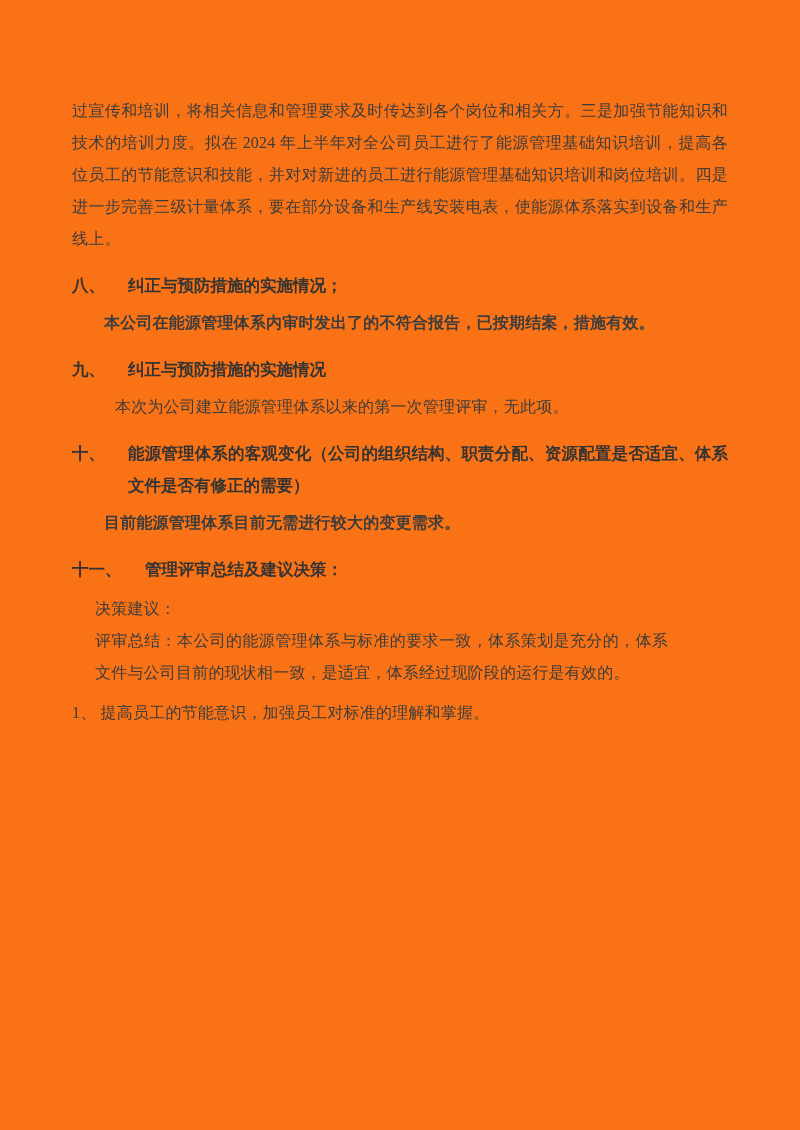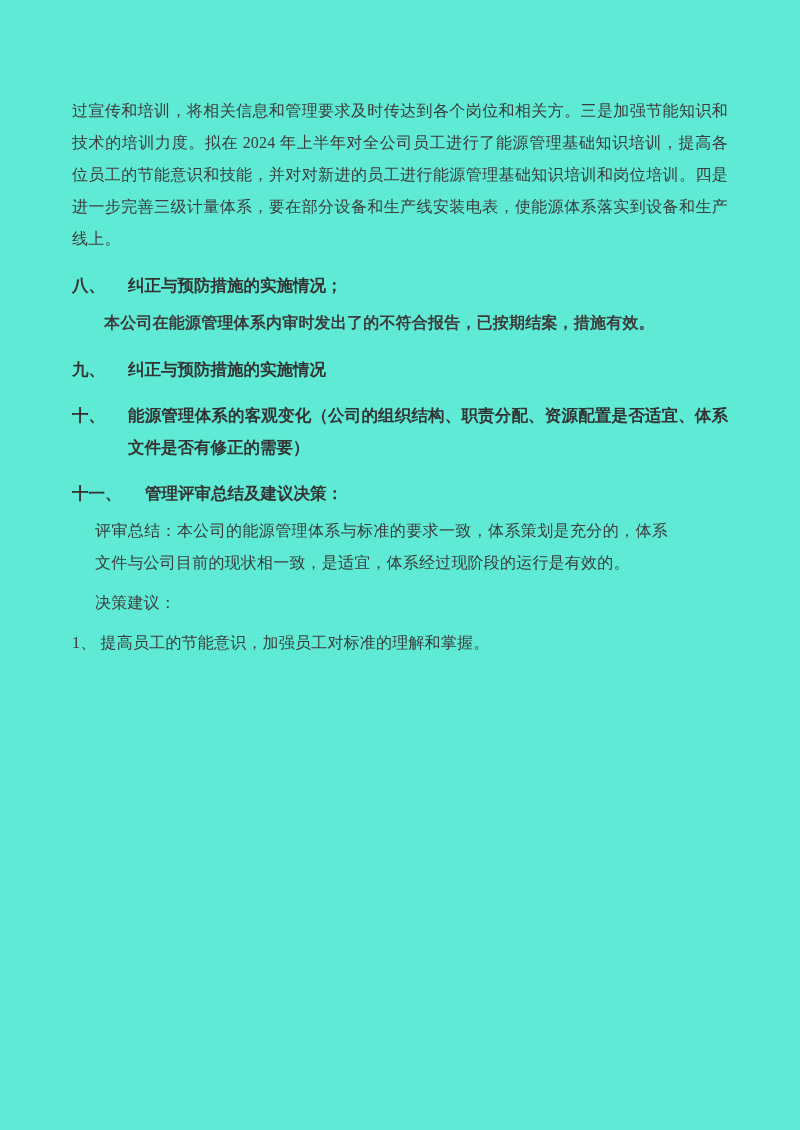--- a/index.html
+++ b/index.html
@@ -12,21 +12,21 @@
     background: #fdfdfd;
     overflow: hidden;
     font-family: "Liberation Serif", "DejaVu Serif", serif;
     color: #3c3c3c;
   }
   .page {
     box-sizing: border-box;
     width: 800px;
     height: 1130px;
     padding: 95px 72px 0 72px;
-    background: #5eead4;
+    background: #f97316;
   }
   .para {
     margin: 0;
     font-size: 16px;
     line-height: 32px;
     text-align: justify;
     letter-spacing: 0.2px;
   }
   .heading {
     display: flex;
@@ -72,29 +72,31 @@
   <div class="heading">
     <span class="num">八、</span>
     <span class="ttl">纠正与预防措施的实施情况；</span>
   </div>
   <p class="para indent-2">本公司在能源管理体系内审时发出了的不符合报告，已按期结案，措施有效。</p>
 
   <div class="heading">
     <span class="num">九、</span>
     <span class="ttl">纠正与预防措施的实施情况</span>
   </div>
+  <p class="para indent-27">本次为公司建立能源管理体系以来的第一次管理评审，无此项。</p>
 
   <div class="heading">
     <span class="num">十、</span>
     <span class="ttl">能源管理体系的客观变化（公司的组织结构、职责分配、资源配置是否适宜、体系文件是否有修正的需要）</span>
   </div>
+  <p class="para indent-2">目前能源管理体系目前无需进行较大的变更需求。</p>
 
   <div class="heading wide">
     <span class="num">十一、</span>
     <span class="ttl">管理评审总结及建议决策：</span>
   </div>
+  <p class="para decision-label">决策建议：</p>
+
   <p class="para block-11">评审总结：本公司的能源管理体系与标准的要求一致，体系策划是充分的，体系文件与公司目前的现状相一致，是适宜，体系经过现阶段的运行是有效的。</p>
-
-  <p class="para decision-label">决策建议：</p>
 
   <p class="para decision-item">1、 提高员工的节能意识，加强员工对标准的理解和掌握。</p>
 
 </div>
 
 </body></html>

